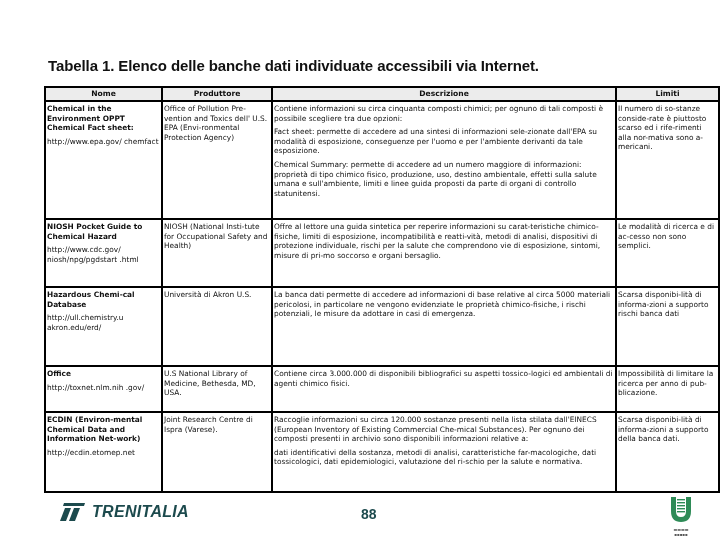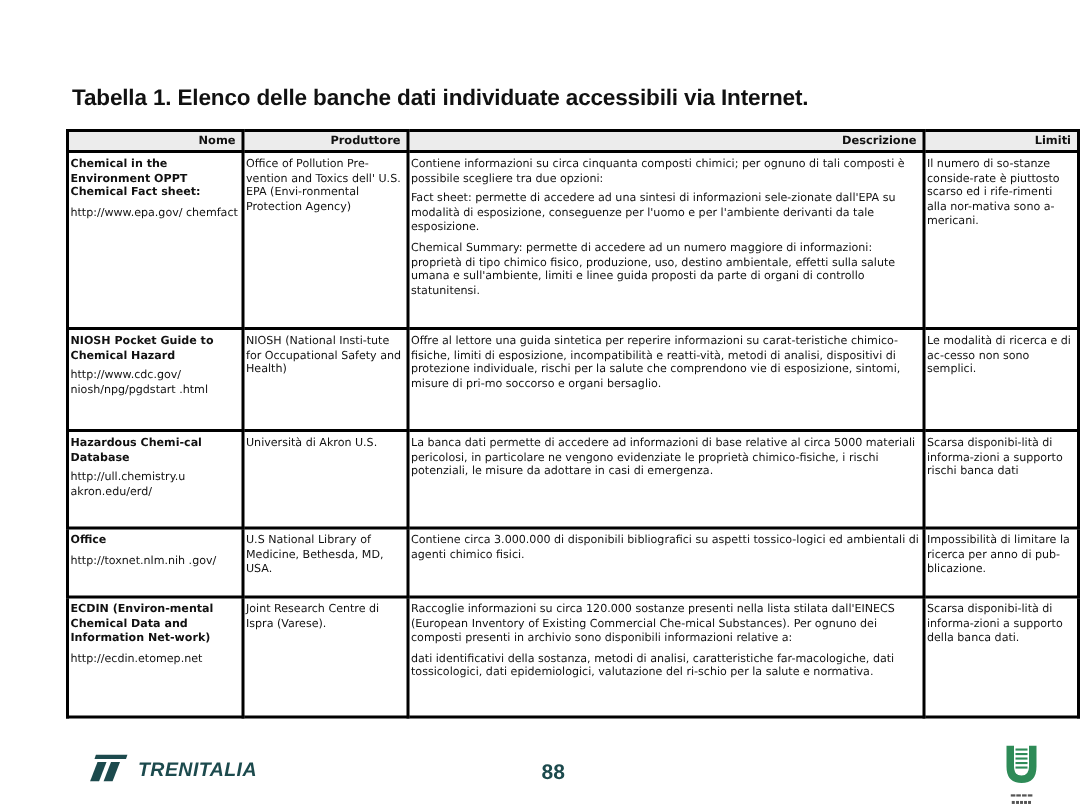--- a/index.html
+++ b/index.html
@@ -3,28 +3,28 @@
 <meta charset="utf-8">
 <style>
   html, body { margin:0; padding:0; }
   body { width:720px; height:540px; background:#ffffff; position:relative; overflow:hidden;
          font-family:"DejaVu Sans", sans-serif; color:#111; }
   .title { position:absolute; left:48px; top:57px; font-family:"Liberation Sans", sans-serif;
            font-weight:bold; font-size:15px; letter-spacing:-0.1px; }
   table.db { position:absolute; left:44px; top:86px; width:674px; border-collapse:collapse;
              table-layout:fixed; font-size:7.4px; line-height:9.6px; }
   table.db td, table.db th { border:2px solid #000; vertical-align:top; padding:2px 1px; overflow:hidden; }
-  table.db th { background:#ececec; text-align:right; font-weight:bold; font-size:7.6px; height:10px; padding:1px 4px; }
+  table.db th { background:#ececec; text-align:center; font-weight:bold; font-size:7.6px; height:10px; padding:1px 4px; }
   col.c1 { width:117px; } col.c2 { width:110px; } col.c3 { width:344px; } col.c4 { width:103px; }
   .b { font-weight:bold; }
   .p { margin:0 0 4px 0; }
   .p:last-child { margin-bottom:0; }
   .footer-logo { position:absolute; left:58px; top:503px; display:flex; align-items:center; gap:6px; }
   .footer-logo .name { font-family:"Liberation Sans", sans-serif; font-style:italic; font-weight:bold;
-                       font-size:13px; color:#1c4a4d; letter-spacing:0.3px; }
+                       font-size:16px; color:#1c4a4d; letter-spacing:0.3px; }
   .page-num { position:absolute; left:361px; top:506px; font-family:"Liberation Sans", sans-serif;
               font-weight:bold; font-size:14px; color:#1c4a4d; }
   .uni-logo { position:absolute; left:666px; top:497px; width:30px; text-align:center; }
   .uni-logo .cap { font-size:4px; color:#555; line-height:5px; }
 </style>
 </head>
 <body>
 
 <div class="title">Tabella 1. Elenco delle banche dati individuate accessibili via Internet.</div>
 
@@ -61,21 +61,21 @@
       <td>
         <div class="p b">NIOSH Pocket Guide to Chemical Hazard</div>
         <div class="p">http://www.cdc.gov/ niosh/npg/pgdstart .html</div>
       </td>
       <td>NIOSH (National Insti-tute for Occupational Safety and Health)</td>
       <td>
         <div class="p">Offre al lettore una guida sintetica per reperire informazioni su carat-teristiche chimico-fisiche, limiti di esposizione, incompatibilità e reatti-vità, metodi di analisi, dispositivi di protezione individuale, rischi per la salute che comprendono vie di esposizione, sintomi, misure di pri-mo soccorso e organi bersaglio.</div>
       </td>
       <td>Le modalità di ricerca e di ac-cesso non sono semplici.</td>
     </tr>
-    <tr style="height:65px">
+    <tr style="height:79px">
       <td>
         <div class="p b">Hazardous Chemi-cal Database</div>
         <div class="p">http://ull.chemistry.u akron.edu/erd/</div>
       </td>
       <td>Università di Akron U.S.</td>
       <td>
         <div class="p">La banca dati permette di accedere ad informazioni di base relative al circa 5000 materiali pericolosi, in particolare ne vengono evidenziate le proprietà chimico-fisiche, i rischi potenziali, le misure da adottare in casi di emergenza.</div>
       </td>
       <td>Scarsa disponibi-lità di informa-zioni a supporto rischi banca dati</td>
     </tr>

